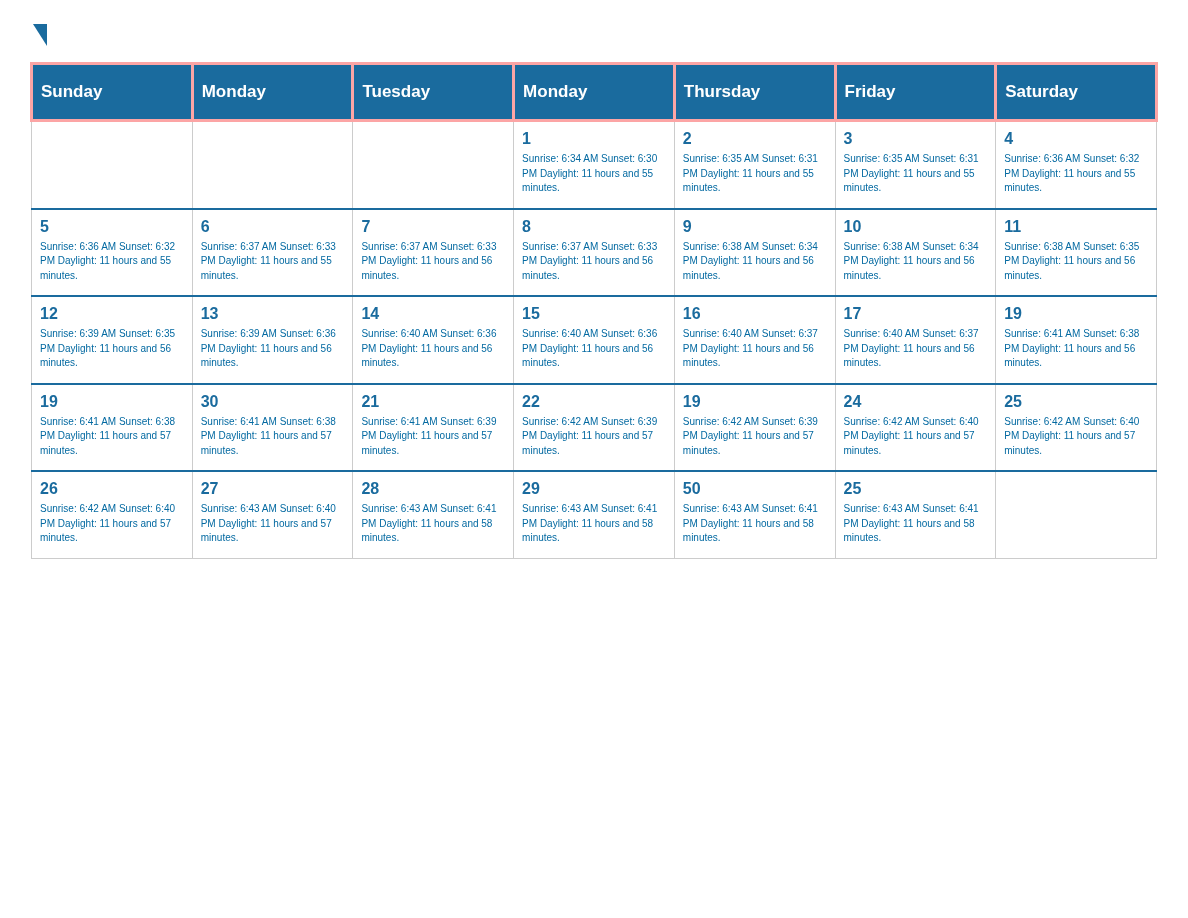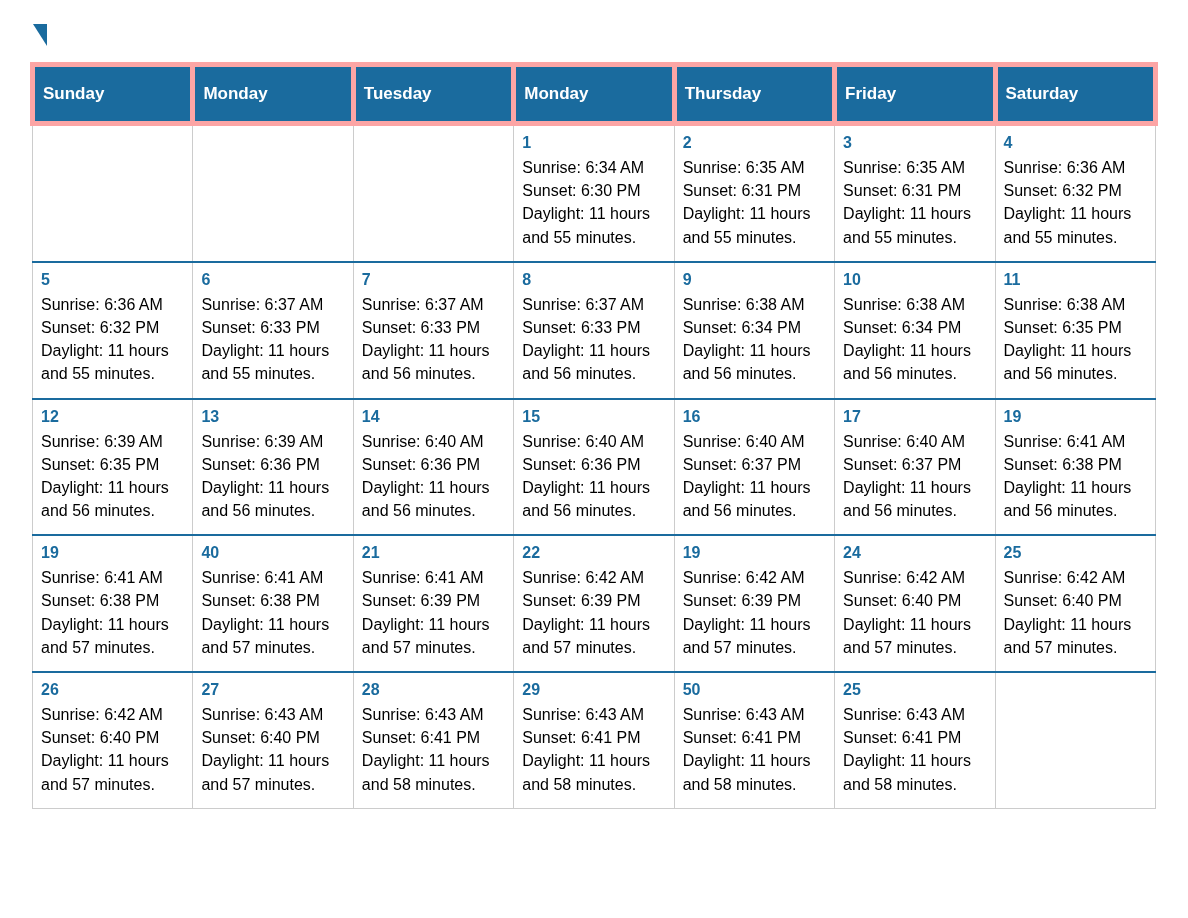--- a/index.html
+++ b/index.html
@@ -66,41 +66,41 @@
       border-collapse: collapse;
       border: 1px solid #999;
     }
     .calendar th {
       background-color: #1a6b9e;
       color: #fff;
       font-size: 17px;
       font-weight: bold;
       padding: 17px 8px;
       text-align: left;
-      border: 5px solid #fca5a5;
+      border: 3px solid #fca5a5;
     }
     .calendar td {
       width: calc(100% / 7);
       vertical-align: top;
       padding: 8px 8px 12px 8px;
       border: 1px solid #ccc;
       min-height: 110px;
       font-size: 13px;
       color: #333;
     }
     .day-num {
       font-size: 16px;
       font-weight: bold;
       color: #1a6b9e;
       display: block;
       margin-bottom: 4px;
     }
     .day-info {
-      font-size: 16px;
-      color: #000000;
+      font-size: 10px;
+      color: #0369a1;
       line-height: 1.45;
     }
     .empty-cell {
       background: #fff;
     }
     tr.week-row td {
       border-top: 2px solid #1a6b9e;
     }
   </style>
 </head>
@@ -253,21 +253,21 @@
         </td>
       </tr>
       <tr class="week-row">
         <td>
           <span class="day-num">19</span>
           <div class="day-info">Sunrise: 6:41 AM
 Sunset: 6:38 PM
 Daylight: 11 hours and 57 minutes.</div>
         </td>
         <td>
-          <span class="day-num">40</span>
+          <span class="day-num">30</span>
           <div class="day-info">Sunrise: 6:41 AM
 Sunset: 6:38 PM
 Daylight: 11 hours and 57 minutes.</div>
         </td>
         <td>
           <span class="day-num">21</span>
           <div class="day-info">Sunrise: 6:41 AM
 Sunset: 6:39 PM
 Daylight: 11 hours and 57 minutes.</div>
         </td>

